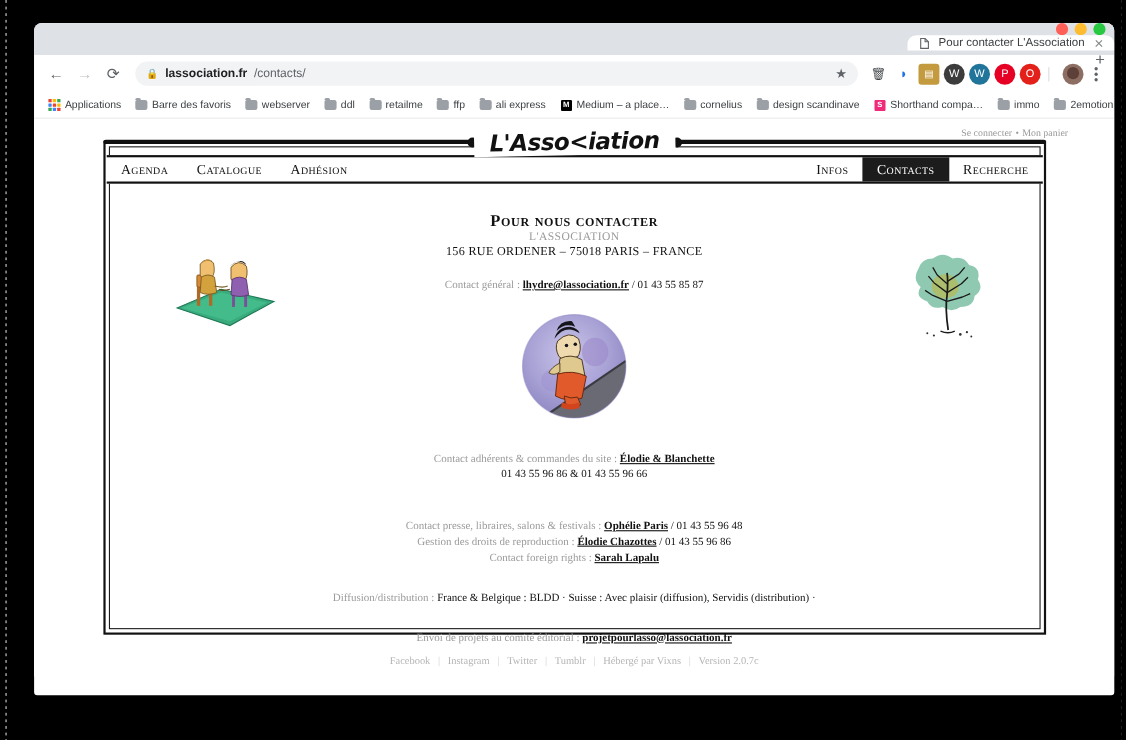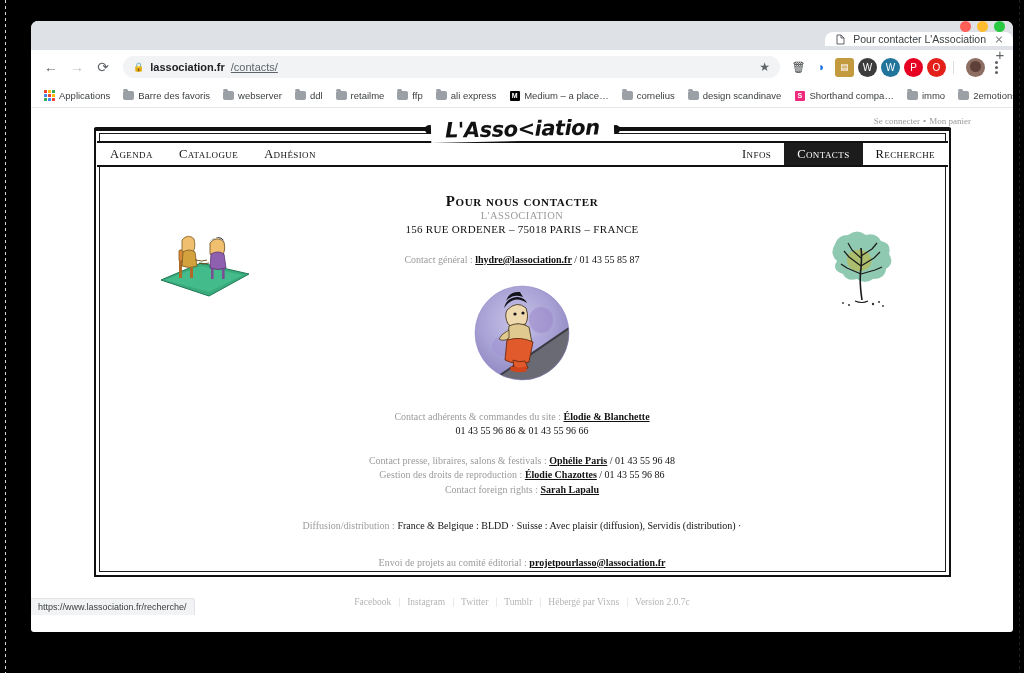--- a/index.html
+++ b/index.html
@@ -87,21 +87,21 @@
     border-radius: 50%; cursor: pointer;
   }
   .navbtn.dim { color: #bdc1c6; }
   .omnibox {
     flex: 1; height: 22px; background: #f1f3f4; border-radius: 11px;
     display: flex; align-items: center; padding: 0 10px; gap: 6px;
     margin: 0 6px; font-size: 11px; color: #202124; cursor: text;
   }
   .lock { font-size: 9px; color: #5f6368; }
   .url-host { font-weight: bold; color: #202124; }
-  .url-path { color: #5f6368; text-decoration: underline; }
+  .url-path { color: #5f6368; }
   .star { margin-left: auto; font-size: 12px; color: #5f6368; cursor: pointer; }
   .ext {
     width: 19px; height: 19px; margin: 0 1px; border-radius: 3px;
     display: flex; align-items: center; justify-content: center;
     font-size: 9px; color: #fff; cursor: pointer; flex: 0 0 19px;
   }
   .avatar {
     width: 19px; height: 19px; border-radius: 50%; background: #8d6e63;
     margin-left: 6px; cursor: pointer; position: relative; overflow: hidden; flex:0 0 19px;
   }
@@ -226,21 +226,21 @@
   
   .ill-picnic {
     position: absolute; left: 38px; top: 56px; width: 110px; height: 72px;
   }
   .ill-tree {
     position: absolute; right: 30px; top: 48px; width: 82px; height: 92px;
   }
   .circle-wrap { display: flex; justify-content: center; margin-top: 16px; }
 
   .blk { margin-top: 24px; }
-  .blk2 { margin-top: 15px; }
+  .blk2 { margin-top: 32px; }
   .blk3 { margin-top: 22px; }
 
   .footer {
     position: absolute; left: 0; right: 0; bottom: 8px; text-align: center;
     font-family: "Liberation Serif", serif; font-size: 9.5px; color: #b5b5b5;
   }
   .footer span.fl { cursor: pointer; }
   .footer .bar { margin: 0 7px; color: #d2d2d2; }
 
   
@@ -555,17 +555,16 @@
           </div>
 
         </div>
 
         <div class="footer">
           <span class="fl">Facebook</span><span class="bar">|</span><span class="fl">Instagram</span><span class="bar">|</span><span class="fl">Twitter</span><span class="bar">|</span><span class="fl">Tumblr</span><span class="bar">|</span><span class="fl">Hébergé par Vixns</span><span class="bar">|</span><span class="fl">Version 2.0.7c</span>
         </div>
 
       </div>
 
-      <div class="statusbar">https://www.lassociation.fr/recherche/</div>
     </div>
 
   </div>
 </div>
 
 </body></html>

